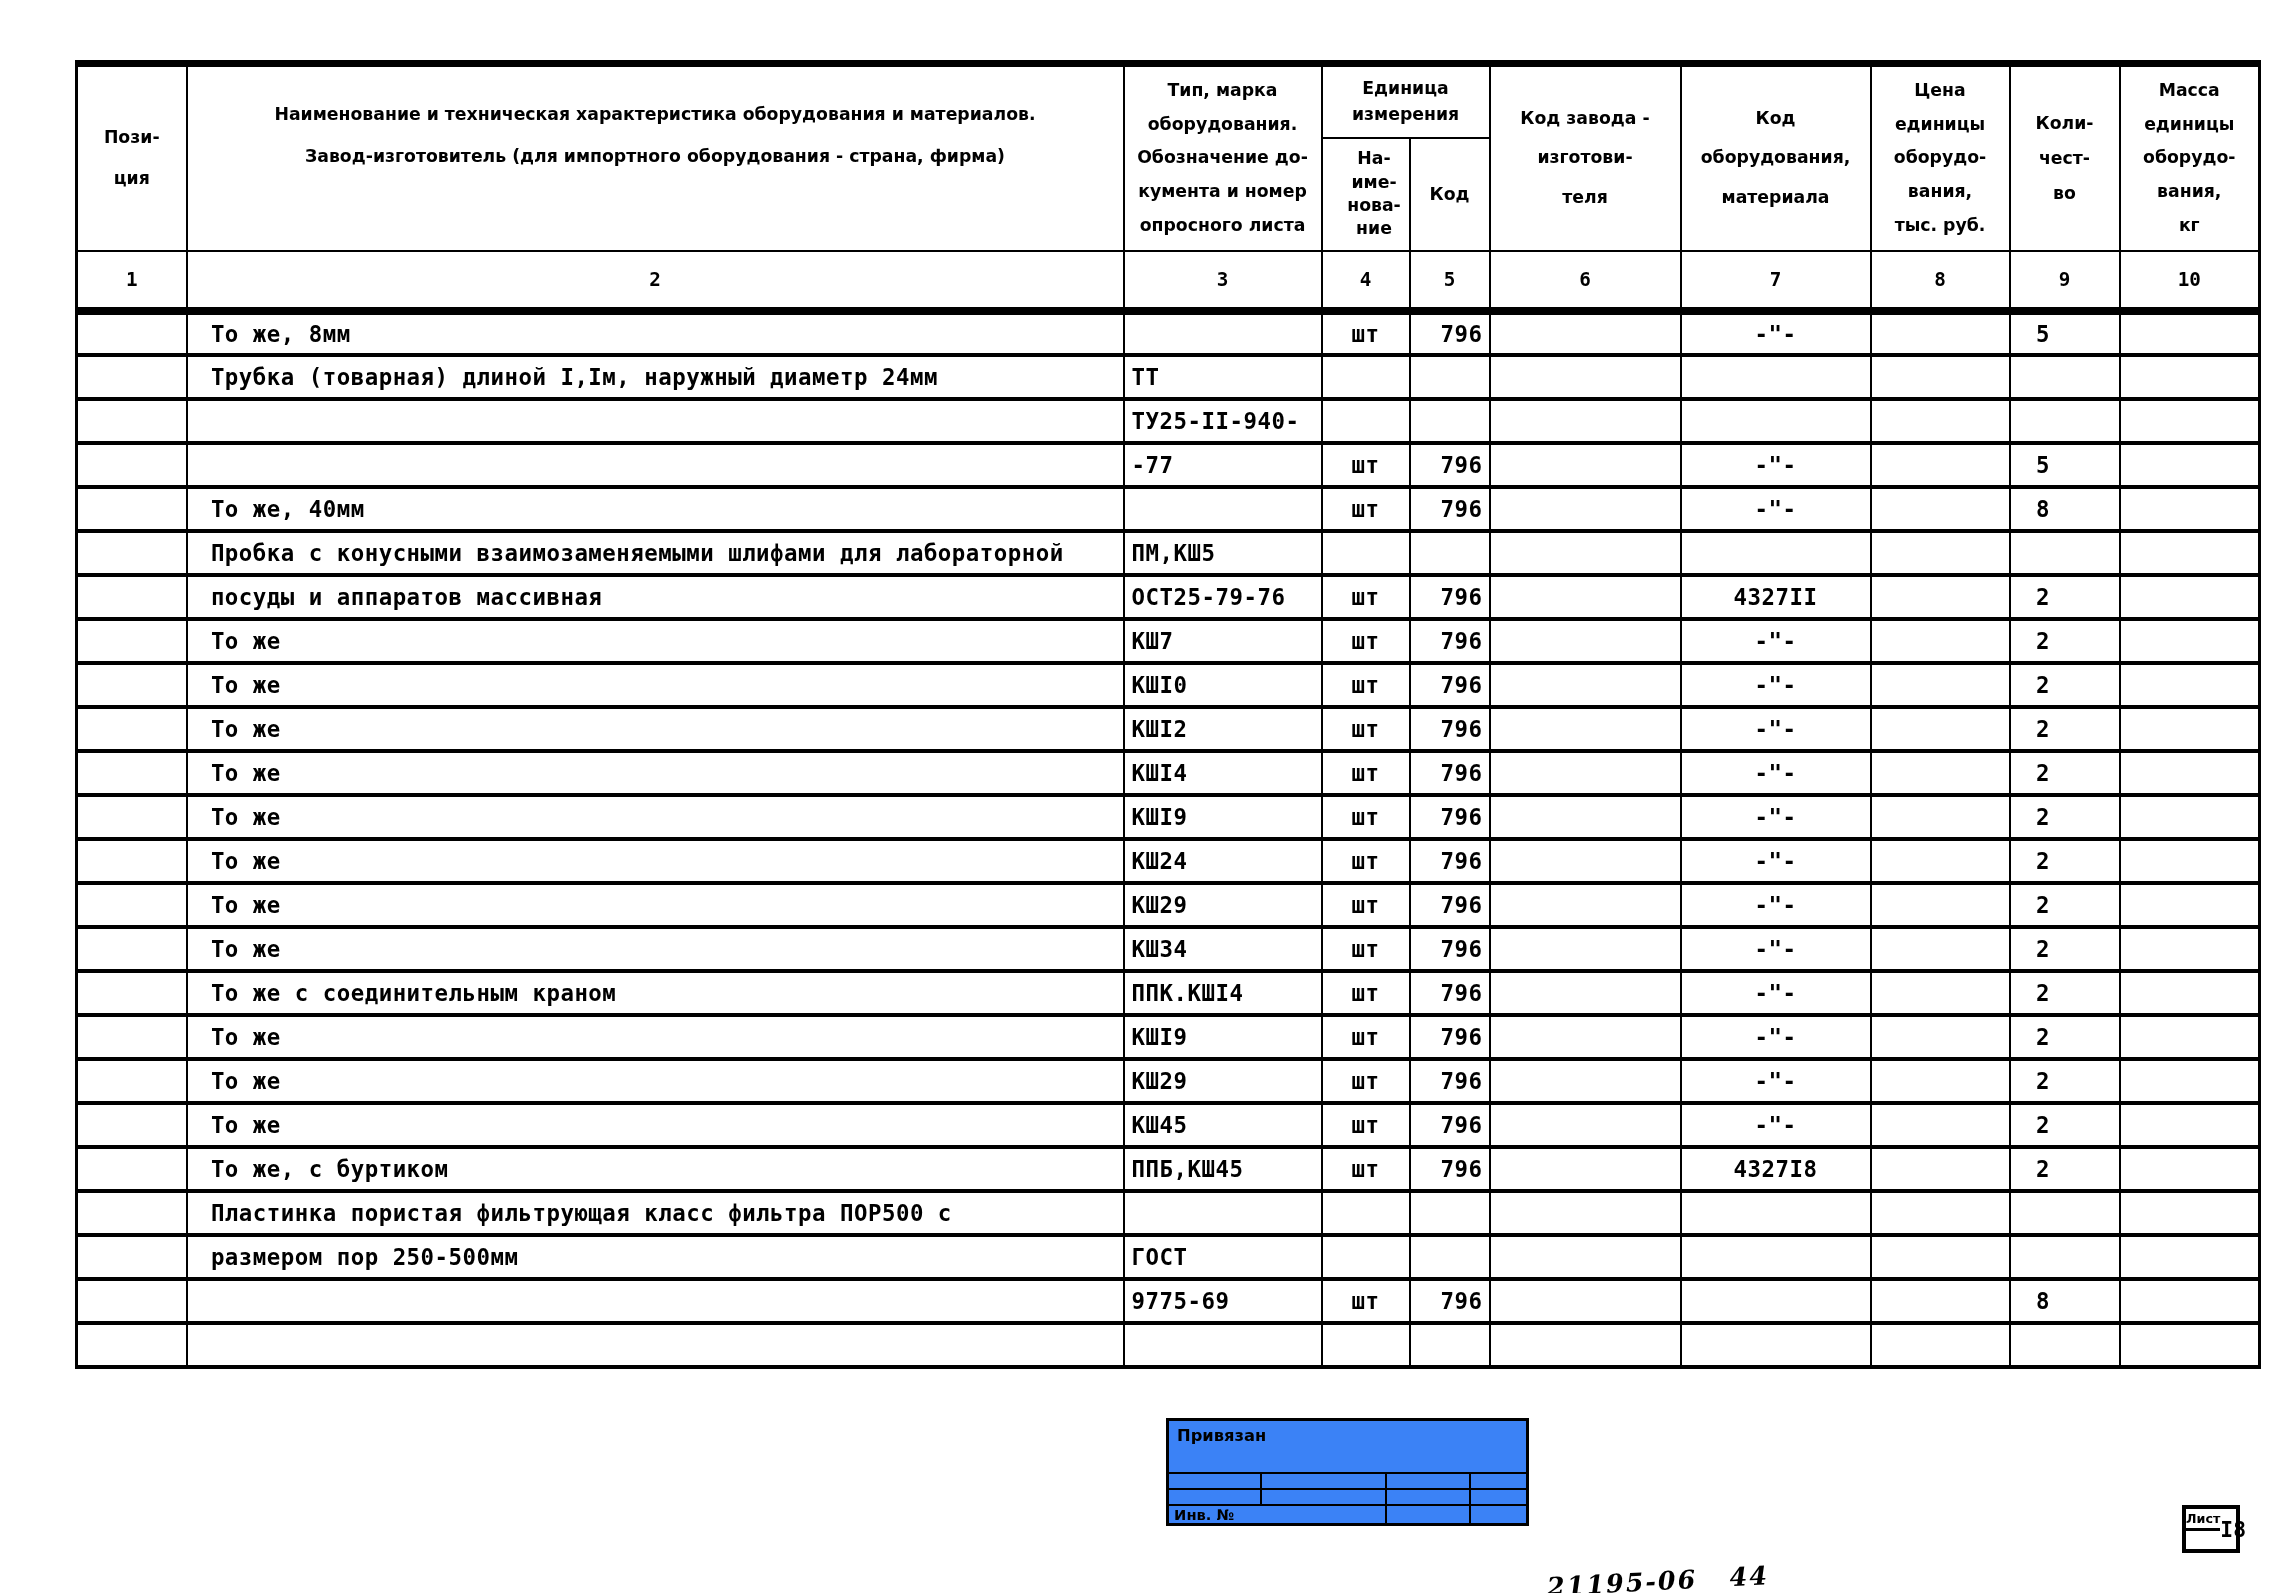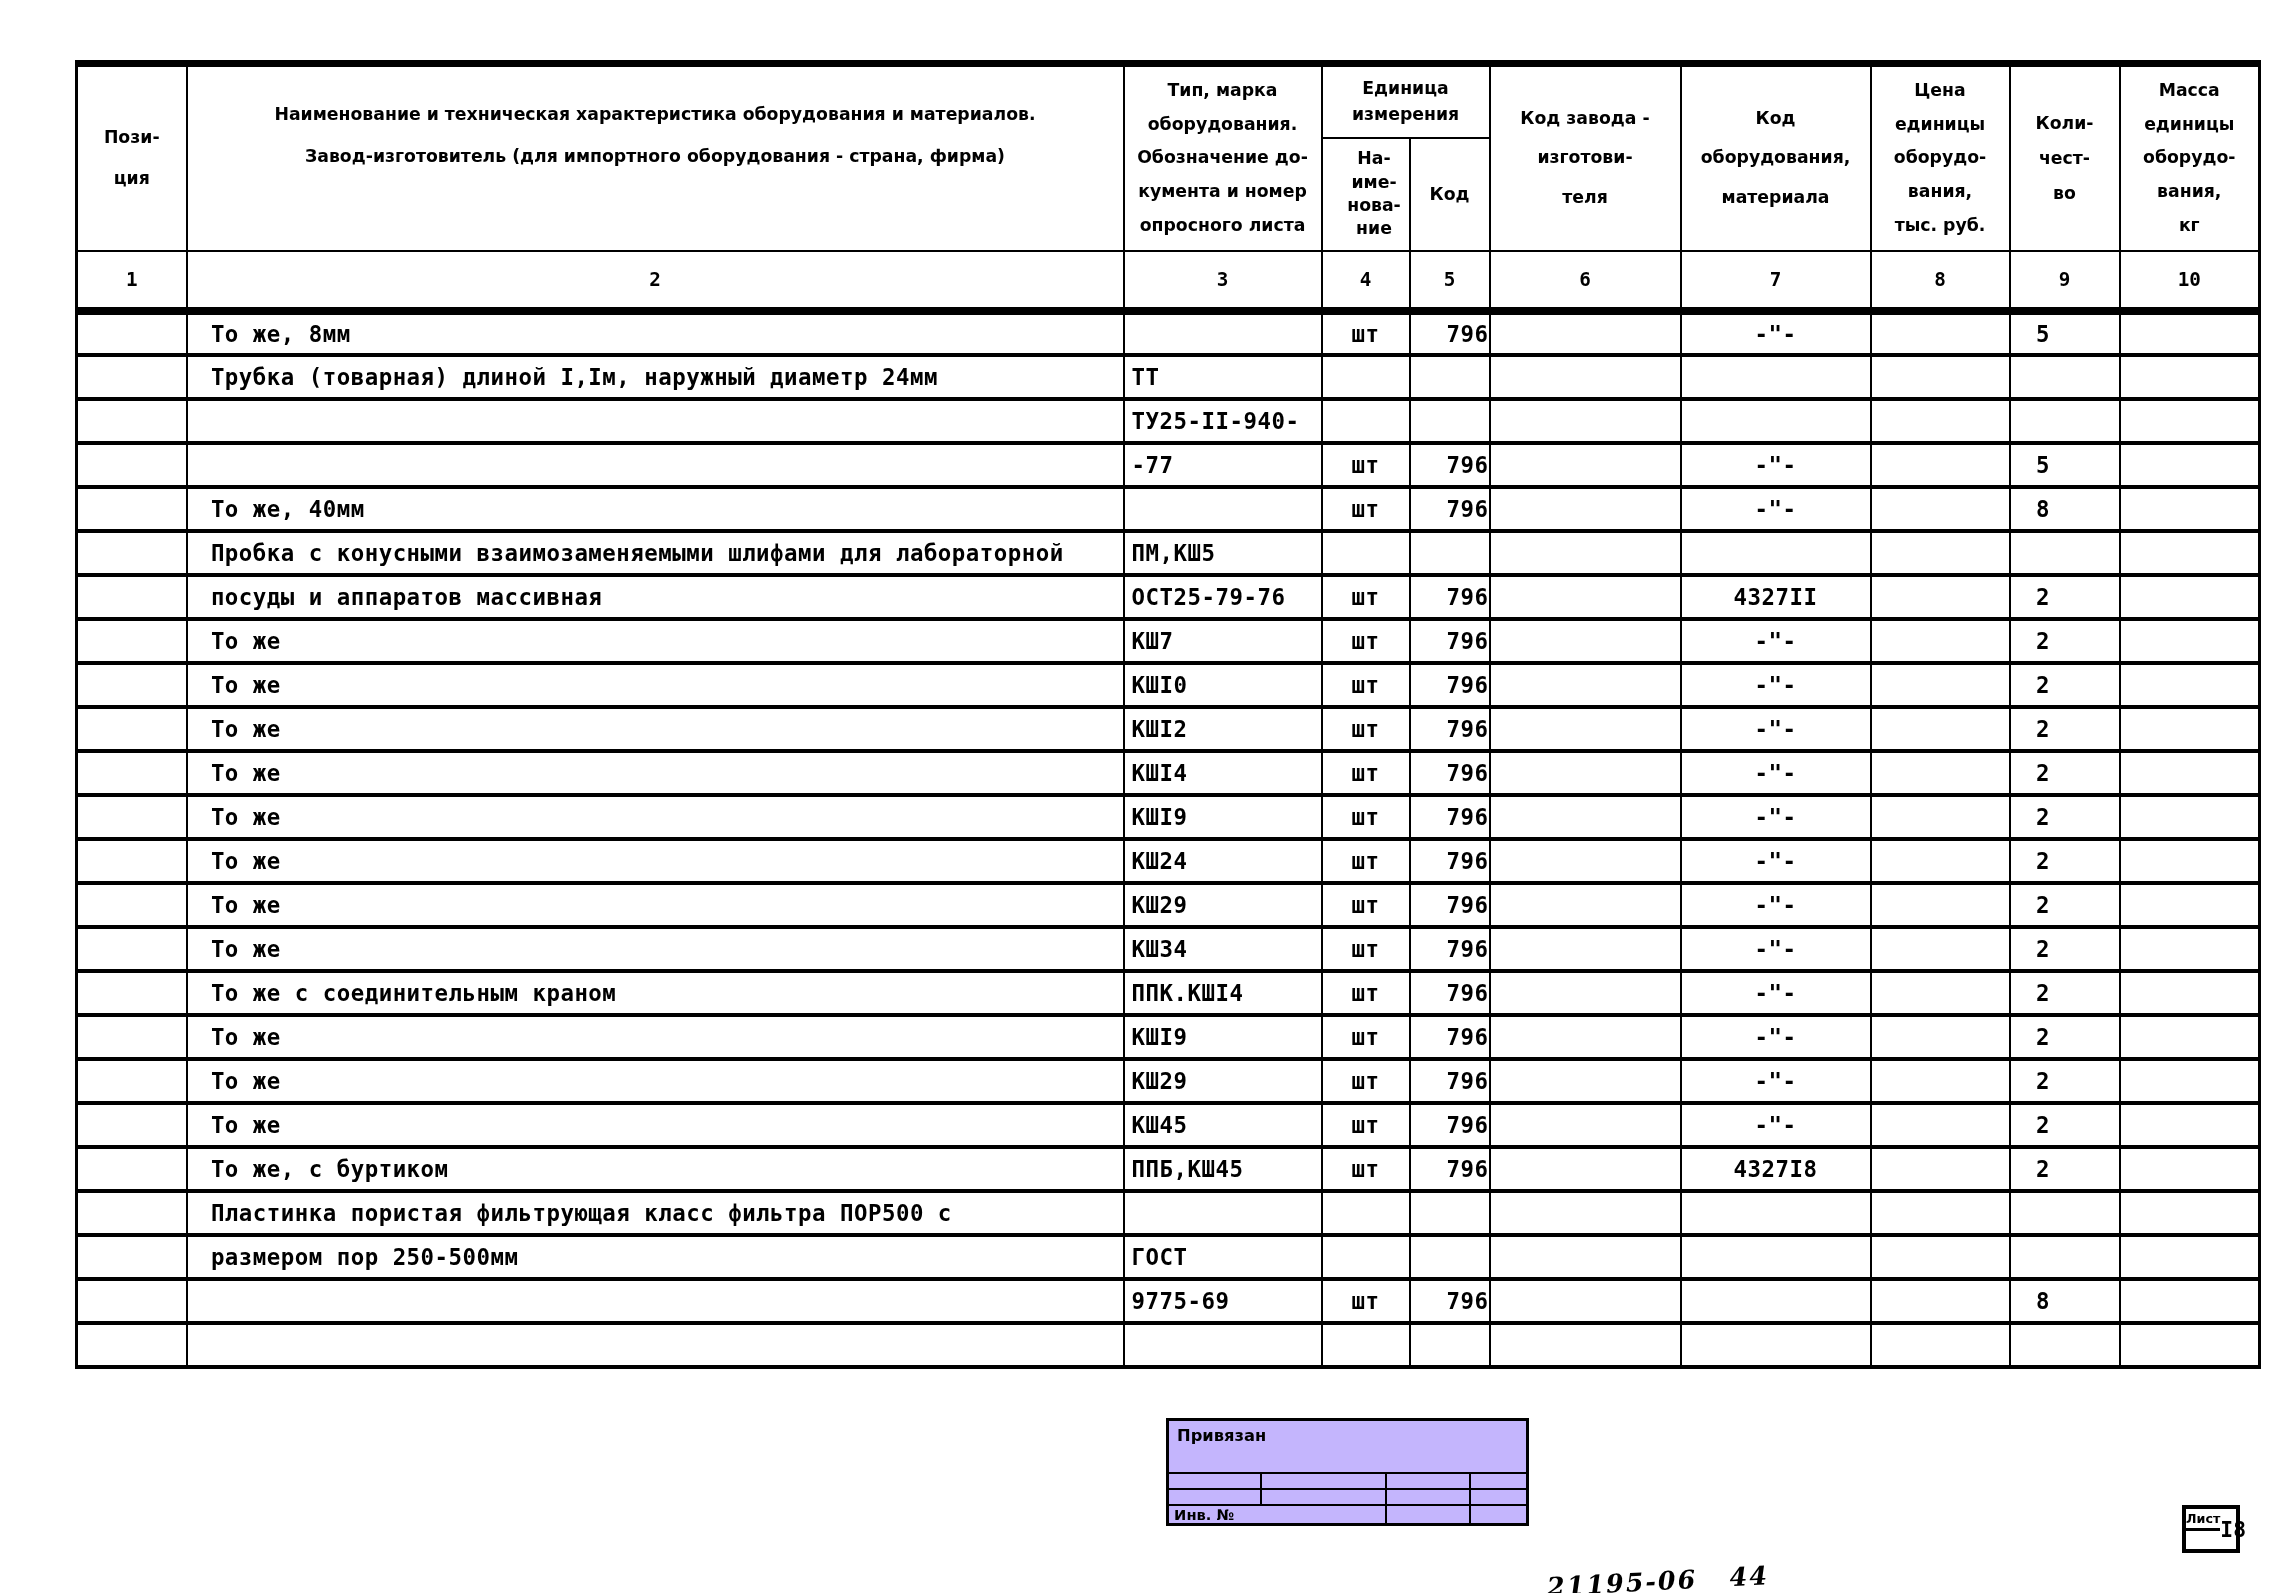--- a/index.html
+++ b/index.html
@@ -46,28 +46,28 @@
 
   .spec tbody tr { height:44px; }
   .spec tbody td {
     font-size:22.4px; font-weight:bold; letter-spacing:0.5px;
     border-top:4.1px solid #000; border-bottom:4.1px solid #000;
     vertical-align:middle; white-space:nowrap; overflow:hidden;
   }
   td.c-name  { text-align:left; padding-left:23.4px; }
   td.c-type  { text-align:left; padding-left:7.1px; font-size:21.3px; letter-spacing:0;margin-top:31px; }
   td.c-unit  { text-align:center; font-size:20.3px; }
-  td.c-ucode { text-align:right; font-size:21.3px;padding-left:24px; }
+  td.c-ucode { text-align:center; font-size:21.3px;padding-left:24px; }
   td.c-equip { text-align:center; font-size:21.3px; }
   td.c-qty   { text-align:left; padding-left:25.4px; }
 
   
   table.stamp {
     position:absolute; left:1166px; top:1418px; width:360px;
-    border-collapse:collapse; table-layout:fixed; background:#c4b5fd;
+    border-collapse:collapse; table-layout:fixed; background:#3b82f6;
     border:3px solid #000;
   }
   .stamp td { border:2.5px solid #000; font-family:"DejaVu Sans", sans-serif; font-weight:bold; }
   tr.s-title { height:53px; }
   td.s-title-cell { font-size:16.3px; text-align:left; vertical-align:top; padding:5.1px 0 0 8.1px; }
   tr.s-row { height:16px; }
   td.s-inv { font-size:14.7px; text-align:left; vertical-align:middle; padding-left:5.1px; }
 
   
   .strip {

